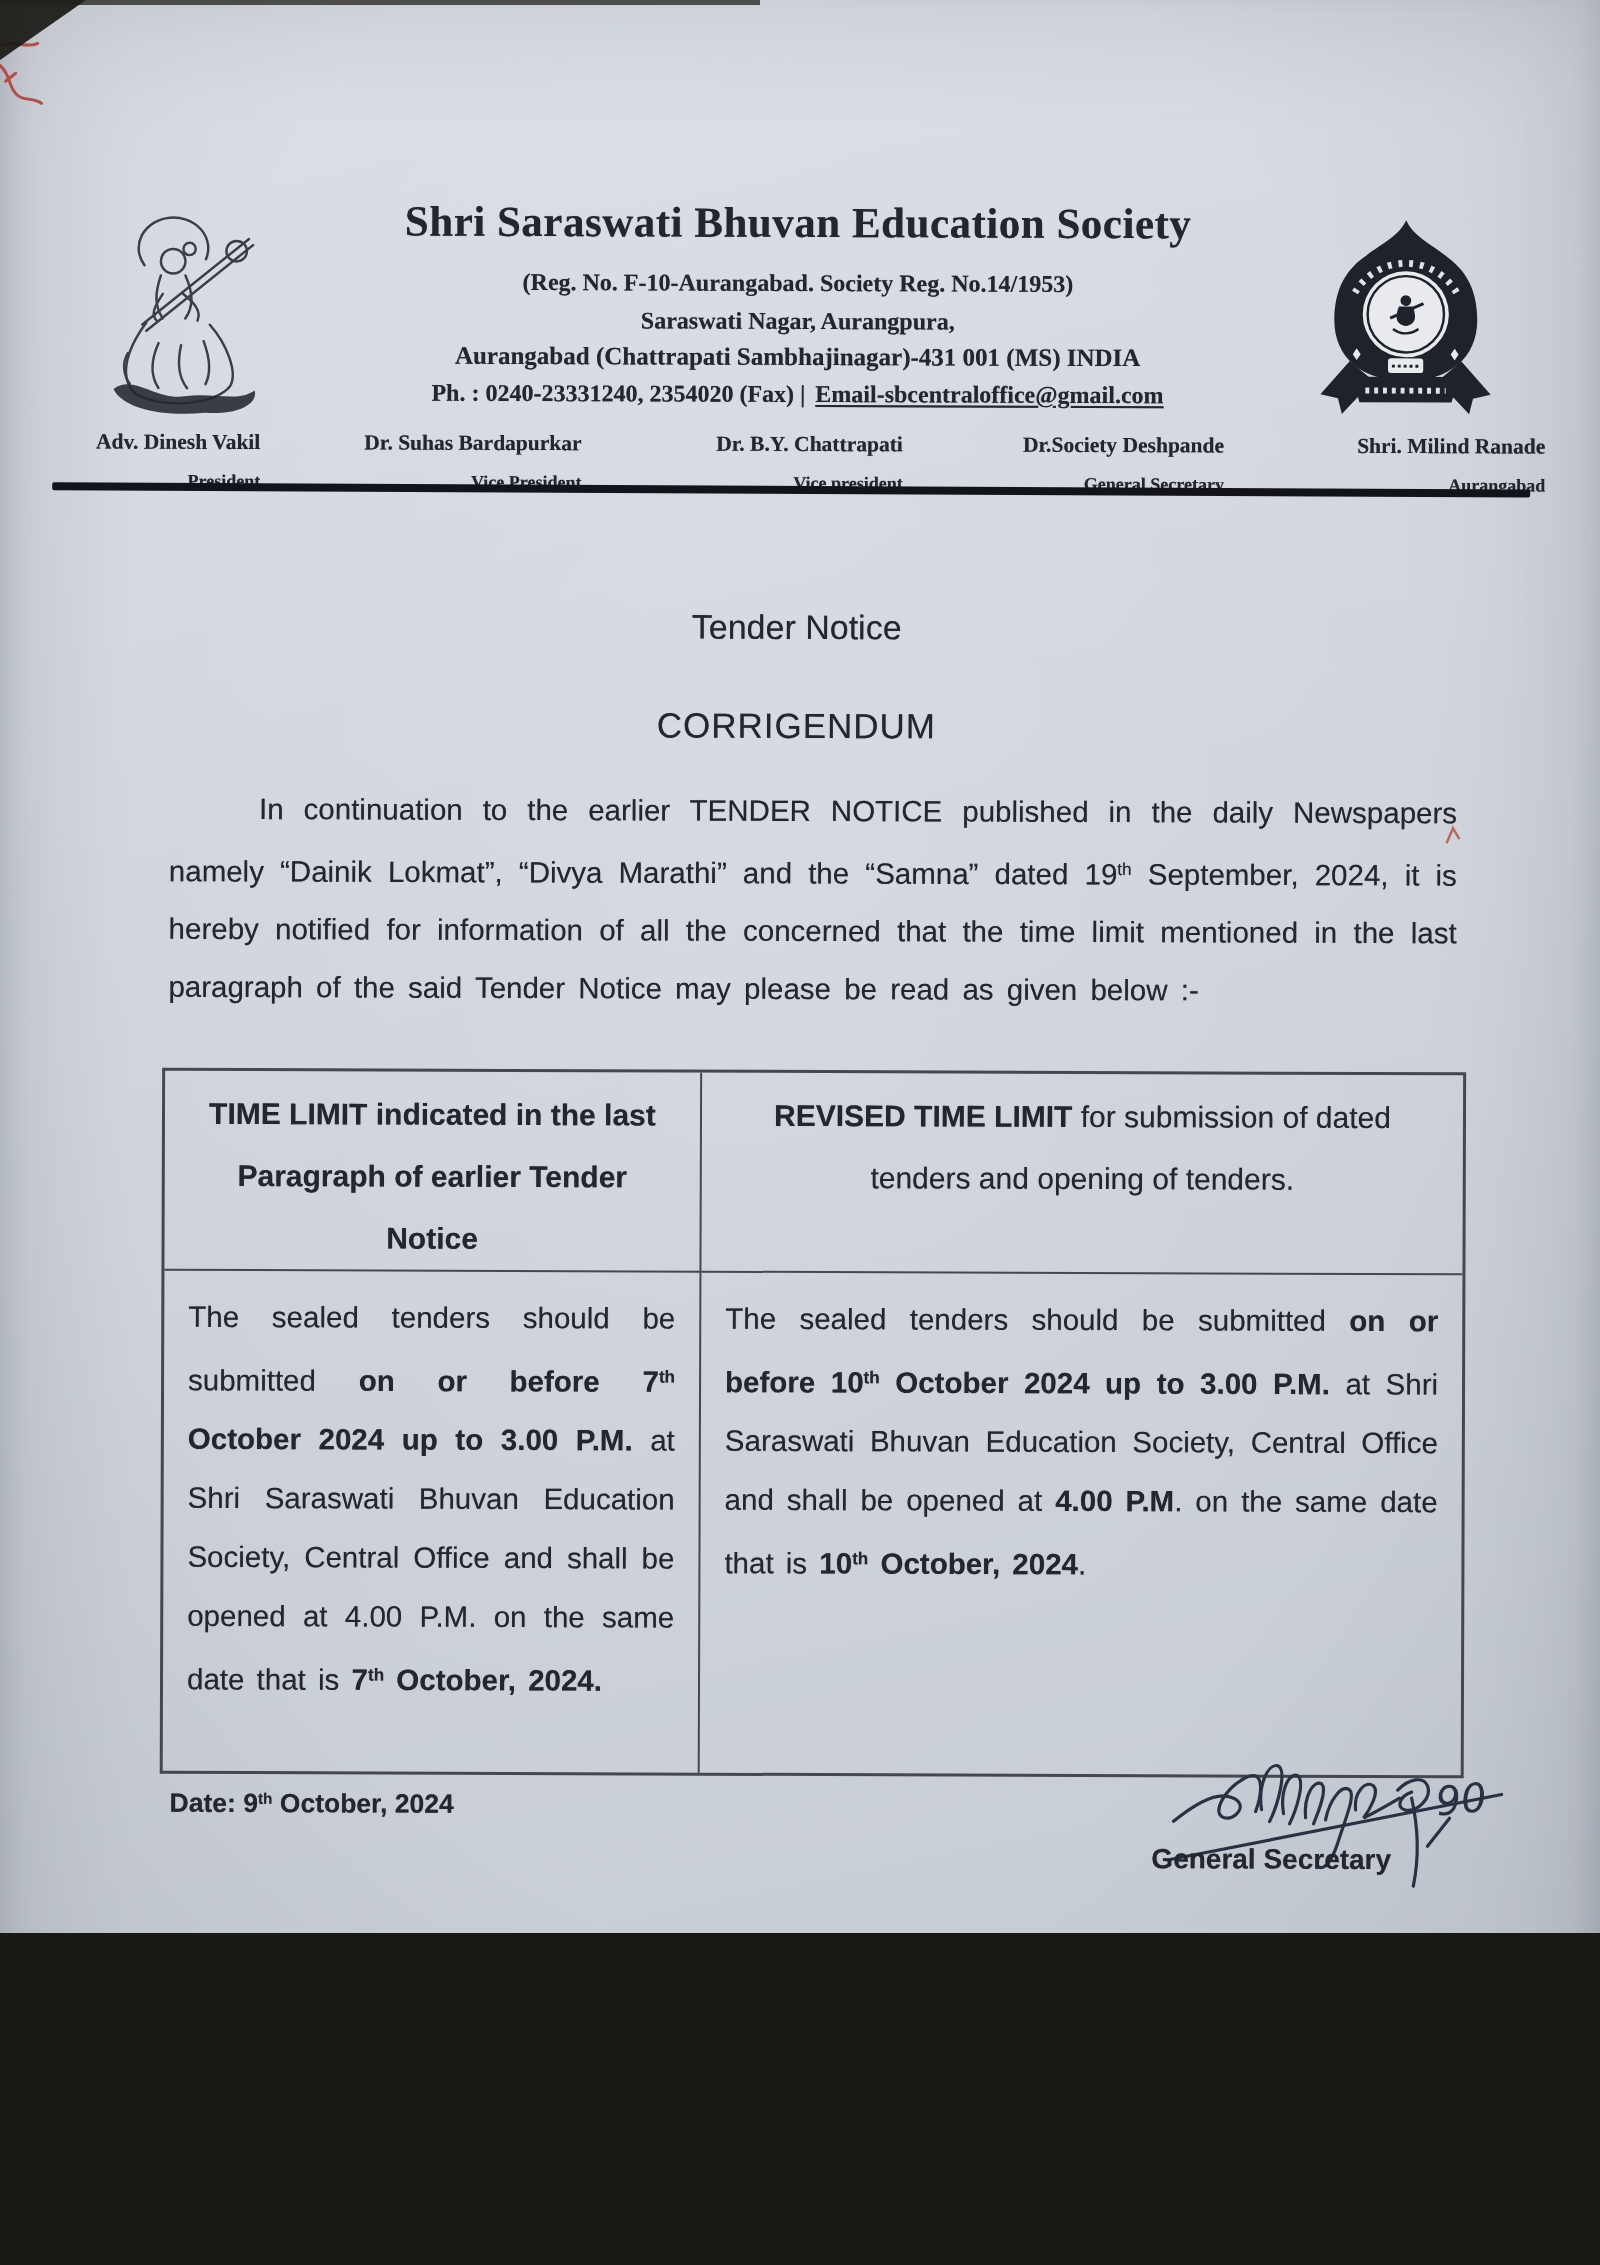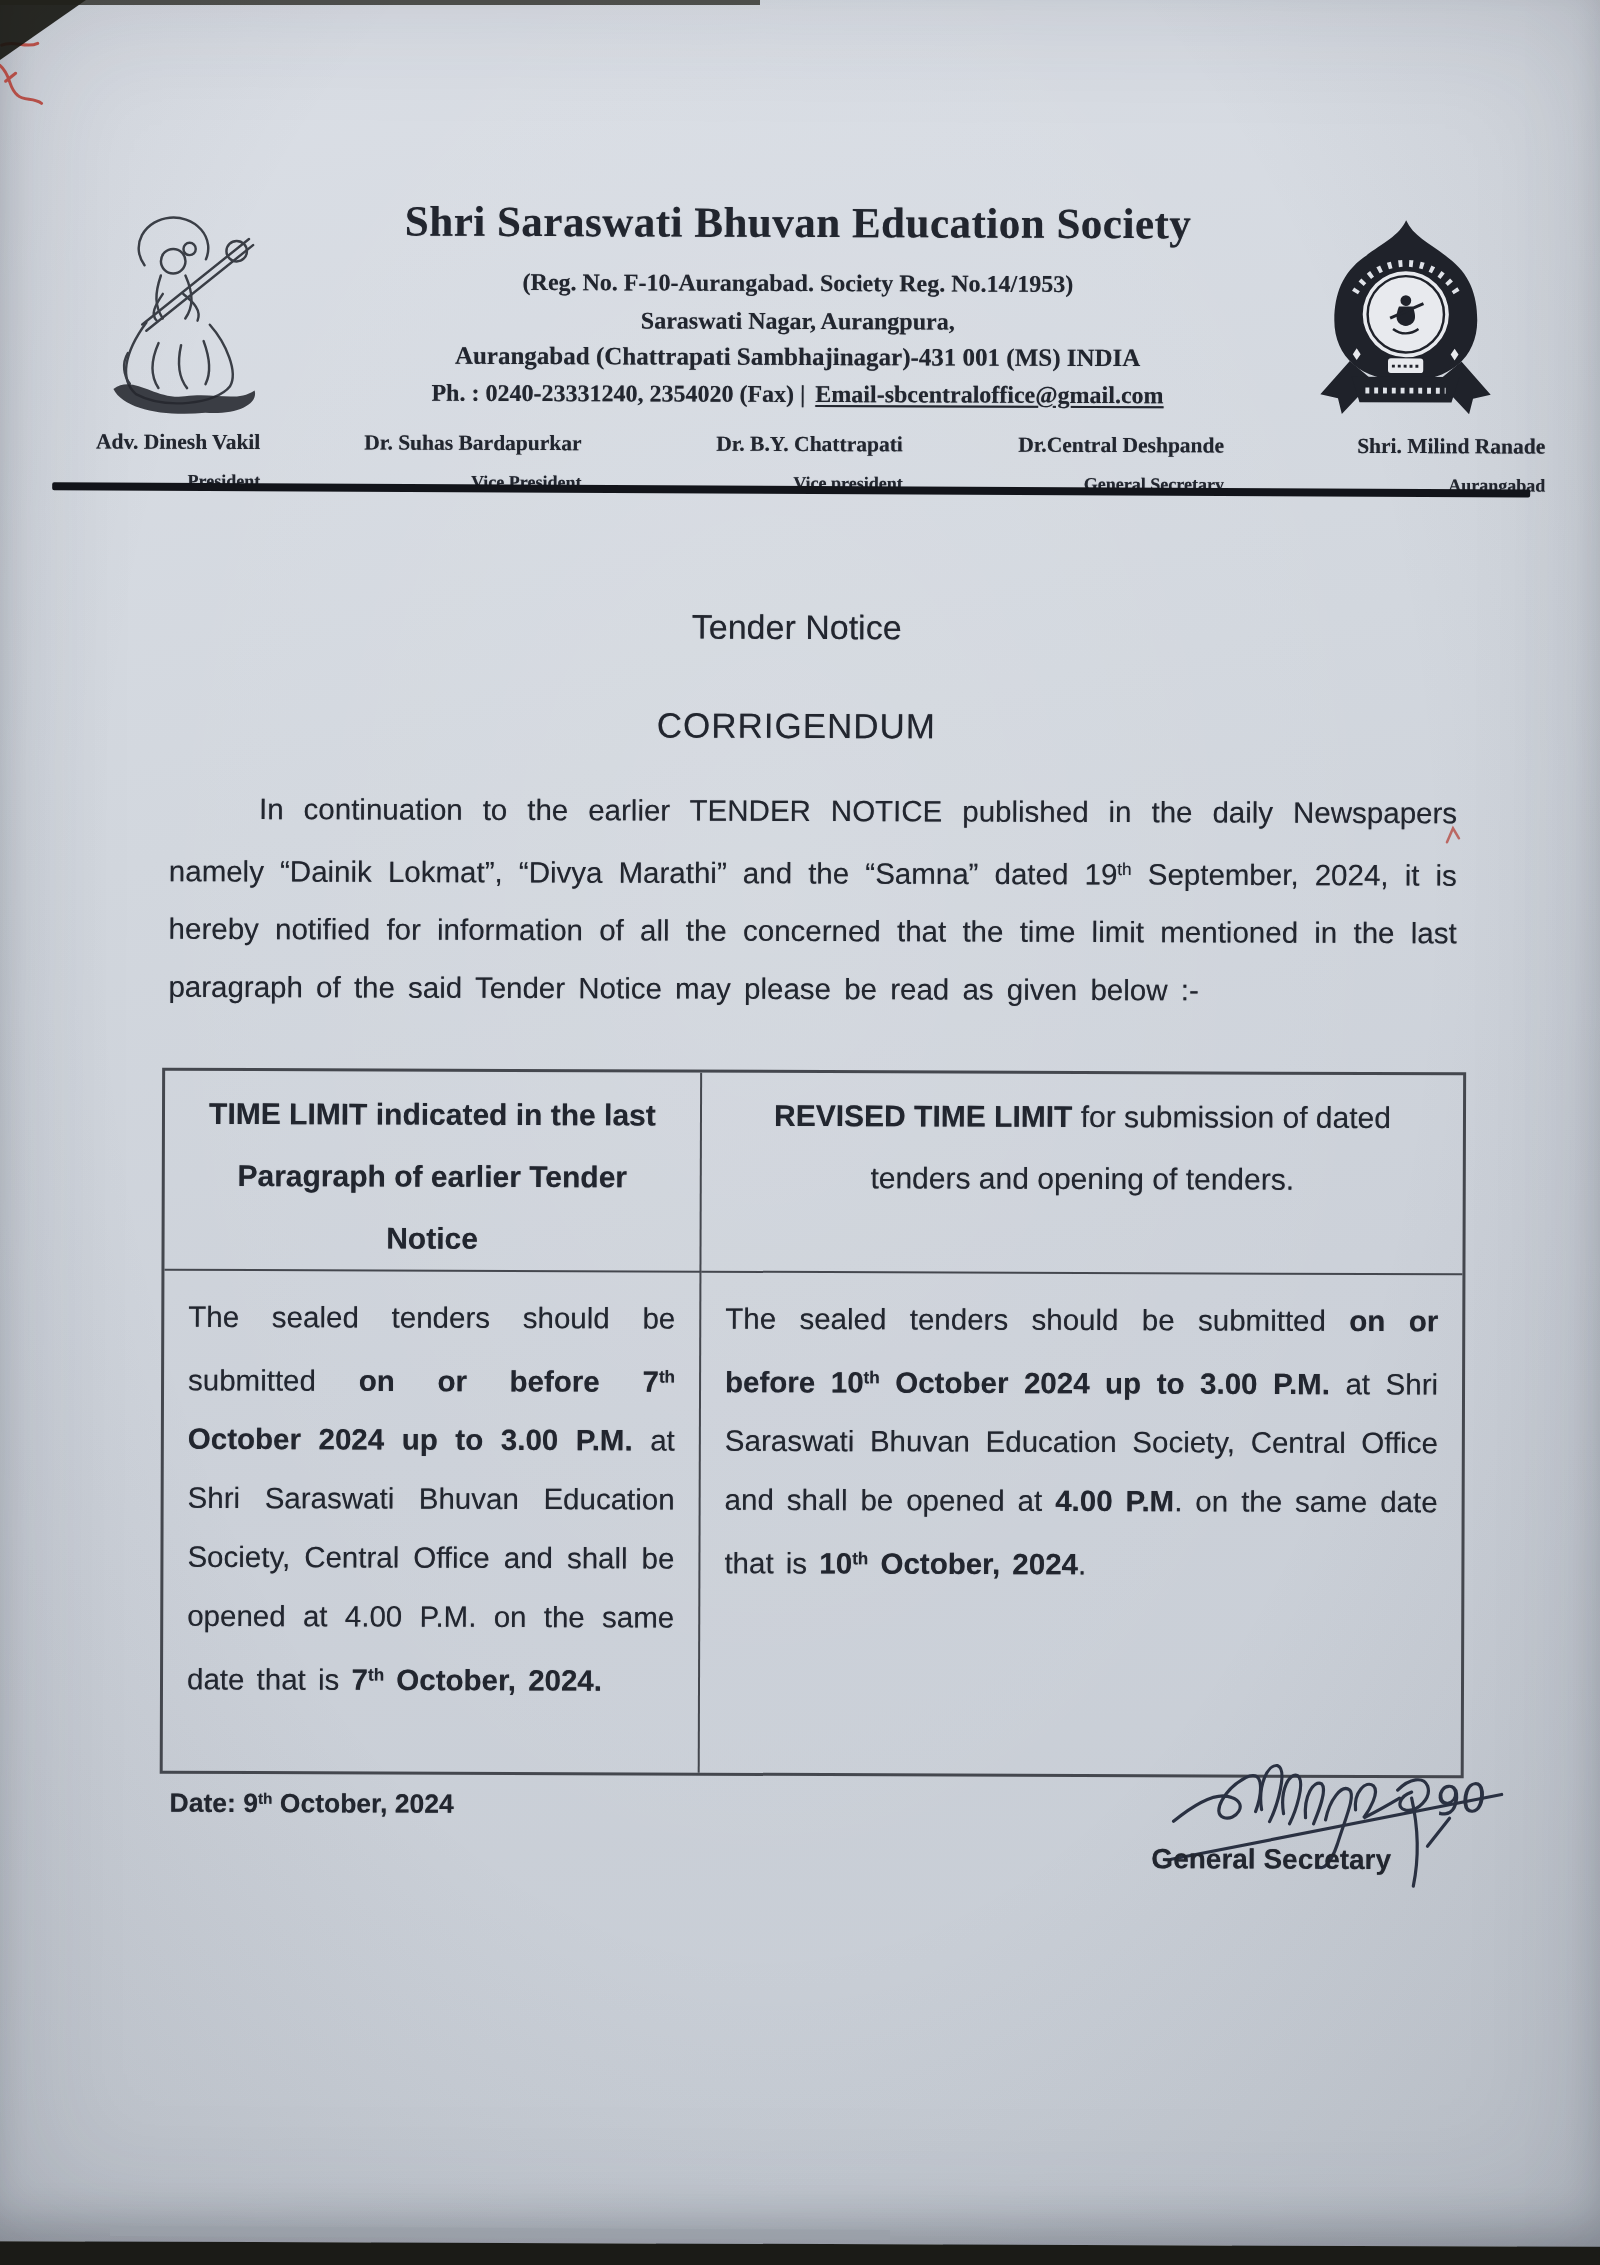--- a/index.html
+++ b/index.html
@@ -1,16 +1,16 @@
 <!DOCTYPE html>
 <html><head>
 <meta charset="utf-8">
 <style>
   html,body{margin:0;padding:0;background:#181814;}
-  #stage{position:relative;width:1600px;height:2265px;overflow:hidden;background:#1b1b17;
+  #stage{position:relative;width:1600px;height:1933px;overflow:hidden;background:#1b1b17;
          font-family:"Liberation Sans",sans-serif;}
   #paper{position:absolute;left:-10px;top:-14px;width:1620px;height:2258px;
          background:linear-gradient(168deg,#dbdfe6 0%,#d2d7de 35%,#ccd1d9 60%,#c6ccd4 100%);
          transform:rotate(0.2deg);transform-origin:50% 50%;
          box-shadow:inset 0 0 140px rgba(40,46,60,.18), inset 0 -18px 40px rgba(20,22,30,.22);}
   .vignette{position:absolute;inset:0;pointer-events:none;
          background:radial-gradient(ellipse at 48% 40%, rgba(255,255,255,.10) 0%, rgba(0,0,0,0) 55%, rgba(25,28,38,.10) 100%);}
   .ink{color:#22262f;text-shadow:0 0 .7px rgba(34,38,47,.55);}
   .serif{font-family:"Liberation Serif",serif;}
   .sans{font-family:"Liberation Sans",sans-serif;}
@@ -125,21 +125,21 @@
       </div>
       <div class="officer">
         <div class="name">Dr. Suhas Bardapurkar</div>
         <div class="title">Vice President</div>
       </div>
       <div class="officer">
         <div class="name">Dr. B.Y. Chattrapati</div>
         <div class="title">Vice president</div>
       </div>
       <div class="officer">
-        <div class="name">Dr.Central Deshpande</div>
+        <div class="name">Dr.Society Deshpande</div>
         <div class="title">General Secretary</div>
       </div>
       <div class="officer">
         <div class="name">Shri. Milind Ranade</div>
         <div class="title">Aurangabad</div>
       </div>
     </div>
 
     <div id="rule" class="abs"></div>
 

